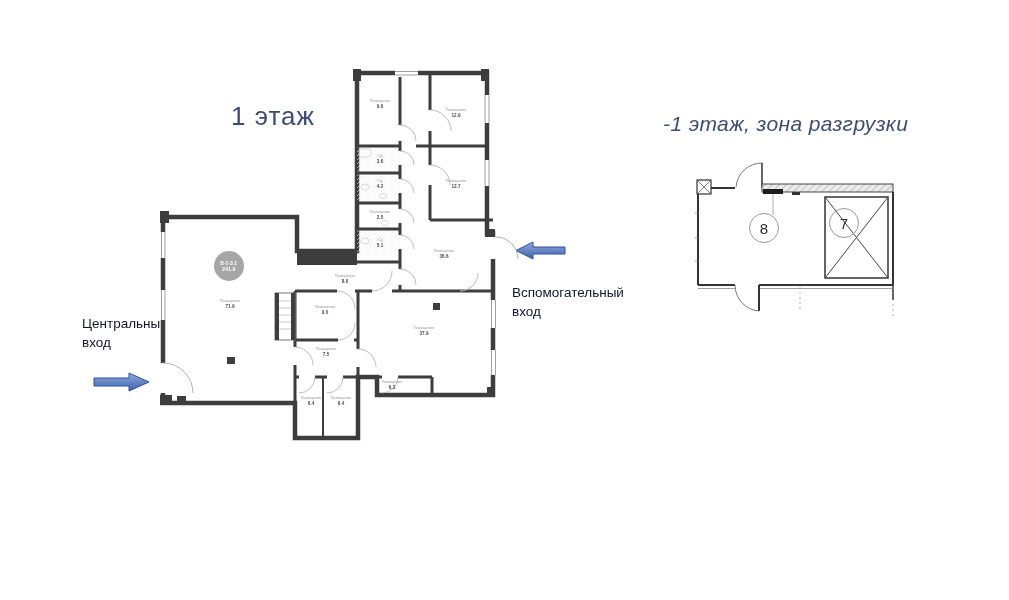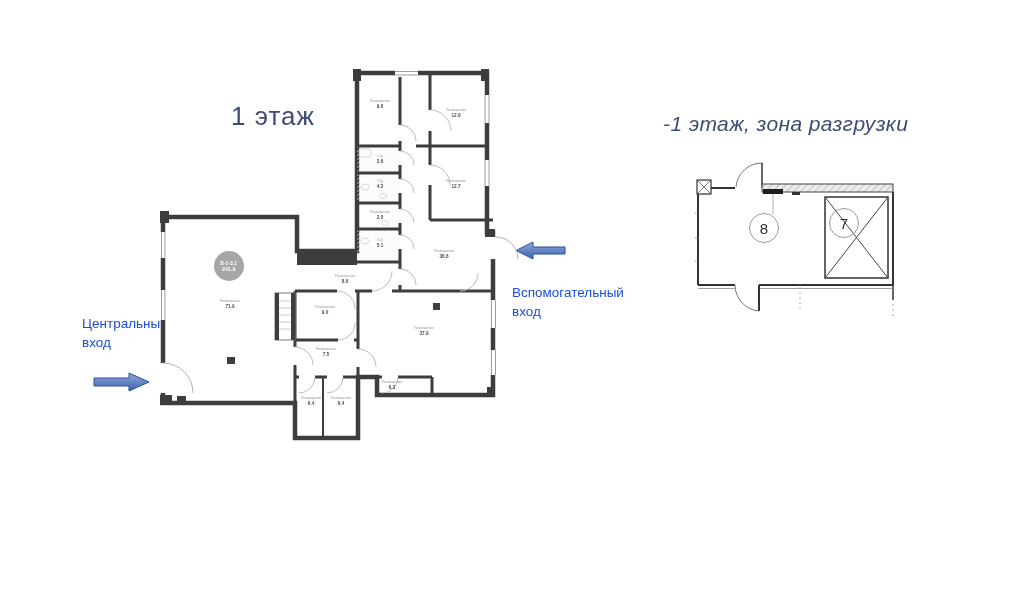--- a/index.html
+++ b/index.html
@@ -2,21 +2,21 @@
 <html><head>
 <meta charset="utf-8">
 <style>
   html,body{margin:0;padding:0;background:#fff;}
   #stage{position:relative;width:1009px;height:600px;background:#ffffff;overflow:hidden;
          font-family:"Liberation Sans", sans-serif;}
   .abs{position:absolute;}
   .plan-title{color:#3d4c75;font-weight:500;letter-spacing:1px;white-space:nowrap;}
   #title-left{left:231px;top:101px;font-size:26px;}
   #title-right{left:663px;top:112px;font-size:21px;letter-spacing:0.4px;font-style:italic;}
-  .entrance-label{color:#1d4ed8;font-size:13.5px;line-height:19px;white-space:pre-line;}
+  .entrance-label{color:#0f172a;font-size:13.5px;line-height:19px;white-space:pre-line;}
   #central-entrance-label{left:82px;top:314px;}
   #aux-entrance-label{left:512px;top:283px;}
   .room-label{position:absolute;transform:translate(-50%,-50%);text-align:center;z-index:5;}
   .rl-inner{display:flex;flex-direction:column;align-items:center;transform:scale(0.62);}
   .rn{font-size:6px;color:#9a9a9a;white-space:nowrap;line-height:7px;}
   .ra{font-size:7.5px;font-weight:bold;color:#4d4d4d;line-height:9px;white-space:nowrap;}
   #unit-badge{left:214px;top:251px;width:30px;height:30px;border-radius:50%;
               background:#a6a6a6;display:flex;align-items:center;justify-content:center;z-index:6;}
   .badge-inner{display:flex;flex-direction:column;align-items:center;transform:scale(0.72);color:#fff;}
   .badge-code{font-size:7px;font-weight:600;white-space:nowrap;line-height:8px;}

